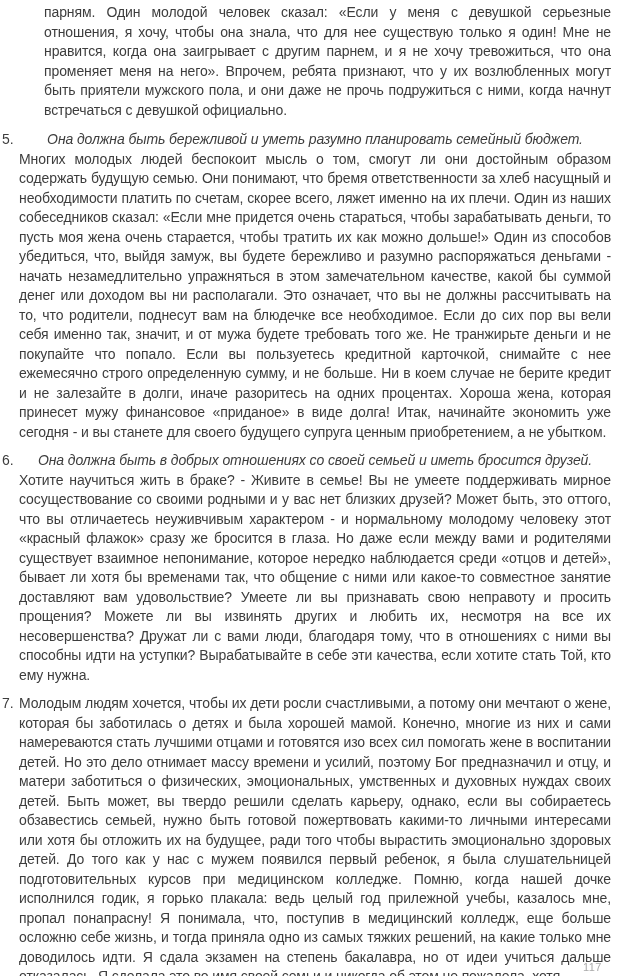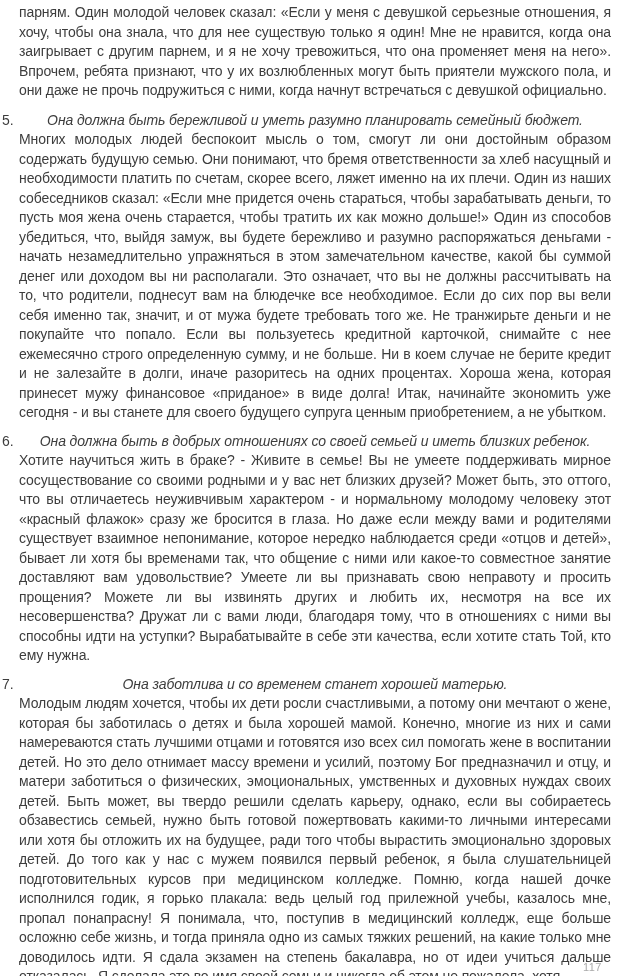--- a/index.html
+++ b/index.html
@@ -26,20 +26,21 @@
     color: #3d3d3d;
     background: #ffffff;
   }
   .para {
     margin: 0;
     text-align: justify;
     text-justify: inter-word;
   }
   .intro {
     margin-bottom: 10px;
+    margin-left: 25px;
   }
   .item {
     position: relative;
     margin-top: 9px;
   }
   .item .num {
     position: absolute;
     left: -17px;
     top: 0;
     font-style: normal;
@@ -68,25 +69,24 @@
   <p class="para intro">парням. Один молодой человек сказал: «Если у меня с девушкой серьезные отношения, я хочу, чтобы она знала, что для нее существую только я один! Мне не нравится, когда она заигрывает с другим парнем, и я не хочу тревожиться, что она променяет меня на него». Впрочем, ребята признают, что у их возлюбленных могут быть приятели мужского пола, и они даже не прочь подружиться с ними, когда начнут встречаться с девушкой официально.</p>
 
   <div class="item">
     <span class="num">5.</span>
     <p class="heading">Она должна быть бережливой и уметь разумно планировать семейный бюджет.</p>
     <p class="para">Многих молодых людей беспокоит мысль о том, смогут ли они достойным образом содержать будущую семью. Они понимают, что бремя ответственности за хлеб насущный и необходимости платить по счетам, скорее всего, ляжет именно на их плечи. Один из наших собеседников сказал: «Если мне придется очень стараться, чтобы зарабатывать деньги, то пусть моя жена очень старается, чтобы тратить их как можно дольше!» Один из способов убедиться, что, выйдя замуж, вы будете бережливо и разумно распоряжаться деньгами - начать незамедлительно упражняться в этом замечательном качестве, какой бы суммой денег или доходом вы ни располагали. Это означает, что вы не должны рассчитывать на то, что родители, поднесут вам на блюдечке все необходимое. Если до сих пор вы вели себя именно так, значит, и от мужа будете требовать того же. Не транжирьте деньги и не покупайте что попало. Если вы пользуетесь кредитной карточкой, снимайте с нее ежемесячно строго определенную сумму, и не больше. Ни в коем случае не берите кредит и не залезайте в долги, иначе разоритесь на одних процентах. Хороша жена, которая принесет мужу финансовое «приданое» в виде долга! Итак, начинайте экономить уже сегодня - и вы станете для своего будущего супруга ценным приобретением, а не убытком.</p>
   </div>
 
   <div class="item">
     <span class="num">6.</span>
-    <p class="heading">Она должна быть в добрых отношениях со своей семьей и иметь близких ребенок.</p>
+    <p class="heading">Она должна быть в добрых отношениях со своей семьей и иметь бросится друзей.</p>
     <p class="para">Хотите научиться жить в браке? - Живите в семье! Вы не умеете поддерживать мирное сосуществование со своими родными и у вас нет близких друзей? Может быть, это оттого, что вы отличаетесь неуживчивым характером - и нормальному молодому человеку этот «красный флажок» сразу же бросится в глаза. Но даже если между вами и родителями существует взаимное непонимание, которое нередко наблюдается среди «отцов и детей», бывает ли хотя бы временами так, что общение с ними или какое-то совместное занятие доставляют вам удовольствие? Умеете ли вы признавать свою неправоту и просить прощения? Можете ли вы извинять других и любить их, несмотря на все их несовершенства? Дружат ли с вами люди, благодаря тому, что в отношениях с ними вы способны идти на уступки? Вырабатывайте в себе эти качества, если хотите стать Той, кто ему нужна.</p>
   </div>
 
   <div class="item">
     <span class="num">7.</span>
-    <p class="heading">Она заботлива и со временем станет хорошей матерью.</p>
     <p class="para">Молодым людям хочется, чтобы их дети росли счастливыми, а потому они мечтают о жене, которая бы заботилась о детях и была хорошей мамой. Конечно, многие из них и сами намереваются стать лучшими отцами и готовятся изо всех сил помогать жене в воспитании детей. Но это дело отнимает массу времени и усилий, поэтому Бог предназначил и отцу, и матери заботиться о физических, эмоциональных, умственных и духовных нуждах своих детей. Быть может, вы твердо решили сделать карьеру, однако, если вы собираетесь обзавестись семьей, нужно быть готовой пожертвовать какими-то личными интересами или хотя бы отложить их на будущее, ради того чтобы вырастить эмоционально здоровых детей. До того как у нас с мужем появился первый ребенок, я была слушательницей подготовительных курсов при медицинском колледже. Помню, когда нашей дочке исполнился годик, я горько плакала: ведь целый год прилежной учебы, казалось мне, пропал понапрасну! Я понимала, что, поступив в медицинский колледж, еще больше осложню себе жизнь, и тогда приняла одно из самых тяжких решений, на какие только мне доводилось идти. Я сдала экзамен на степень бакалавра, но от идеи учиться дальше отказалась. Я сделала это во имя своей семьи и никогда об этом не пожалела, хотя</p>
   </div>
 
   <div class="page-number">117</div>
 
 </div>
 
 </body></html>

